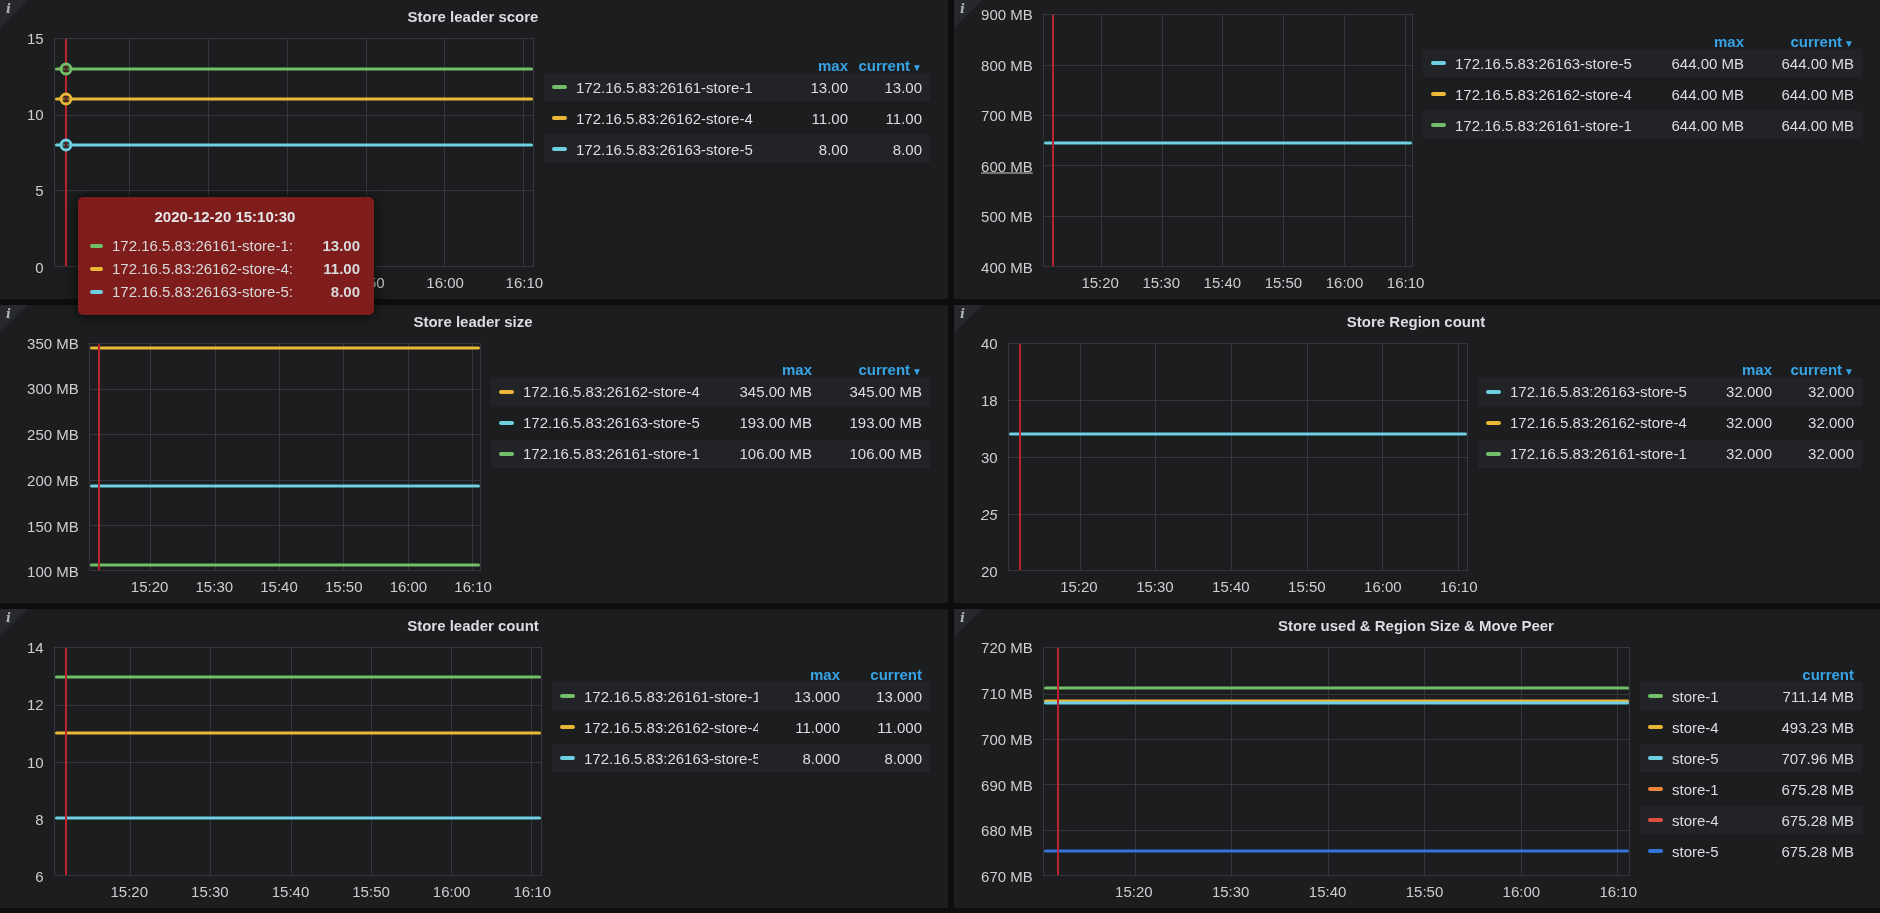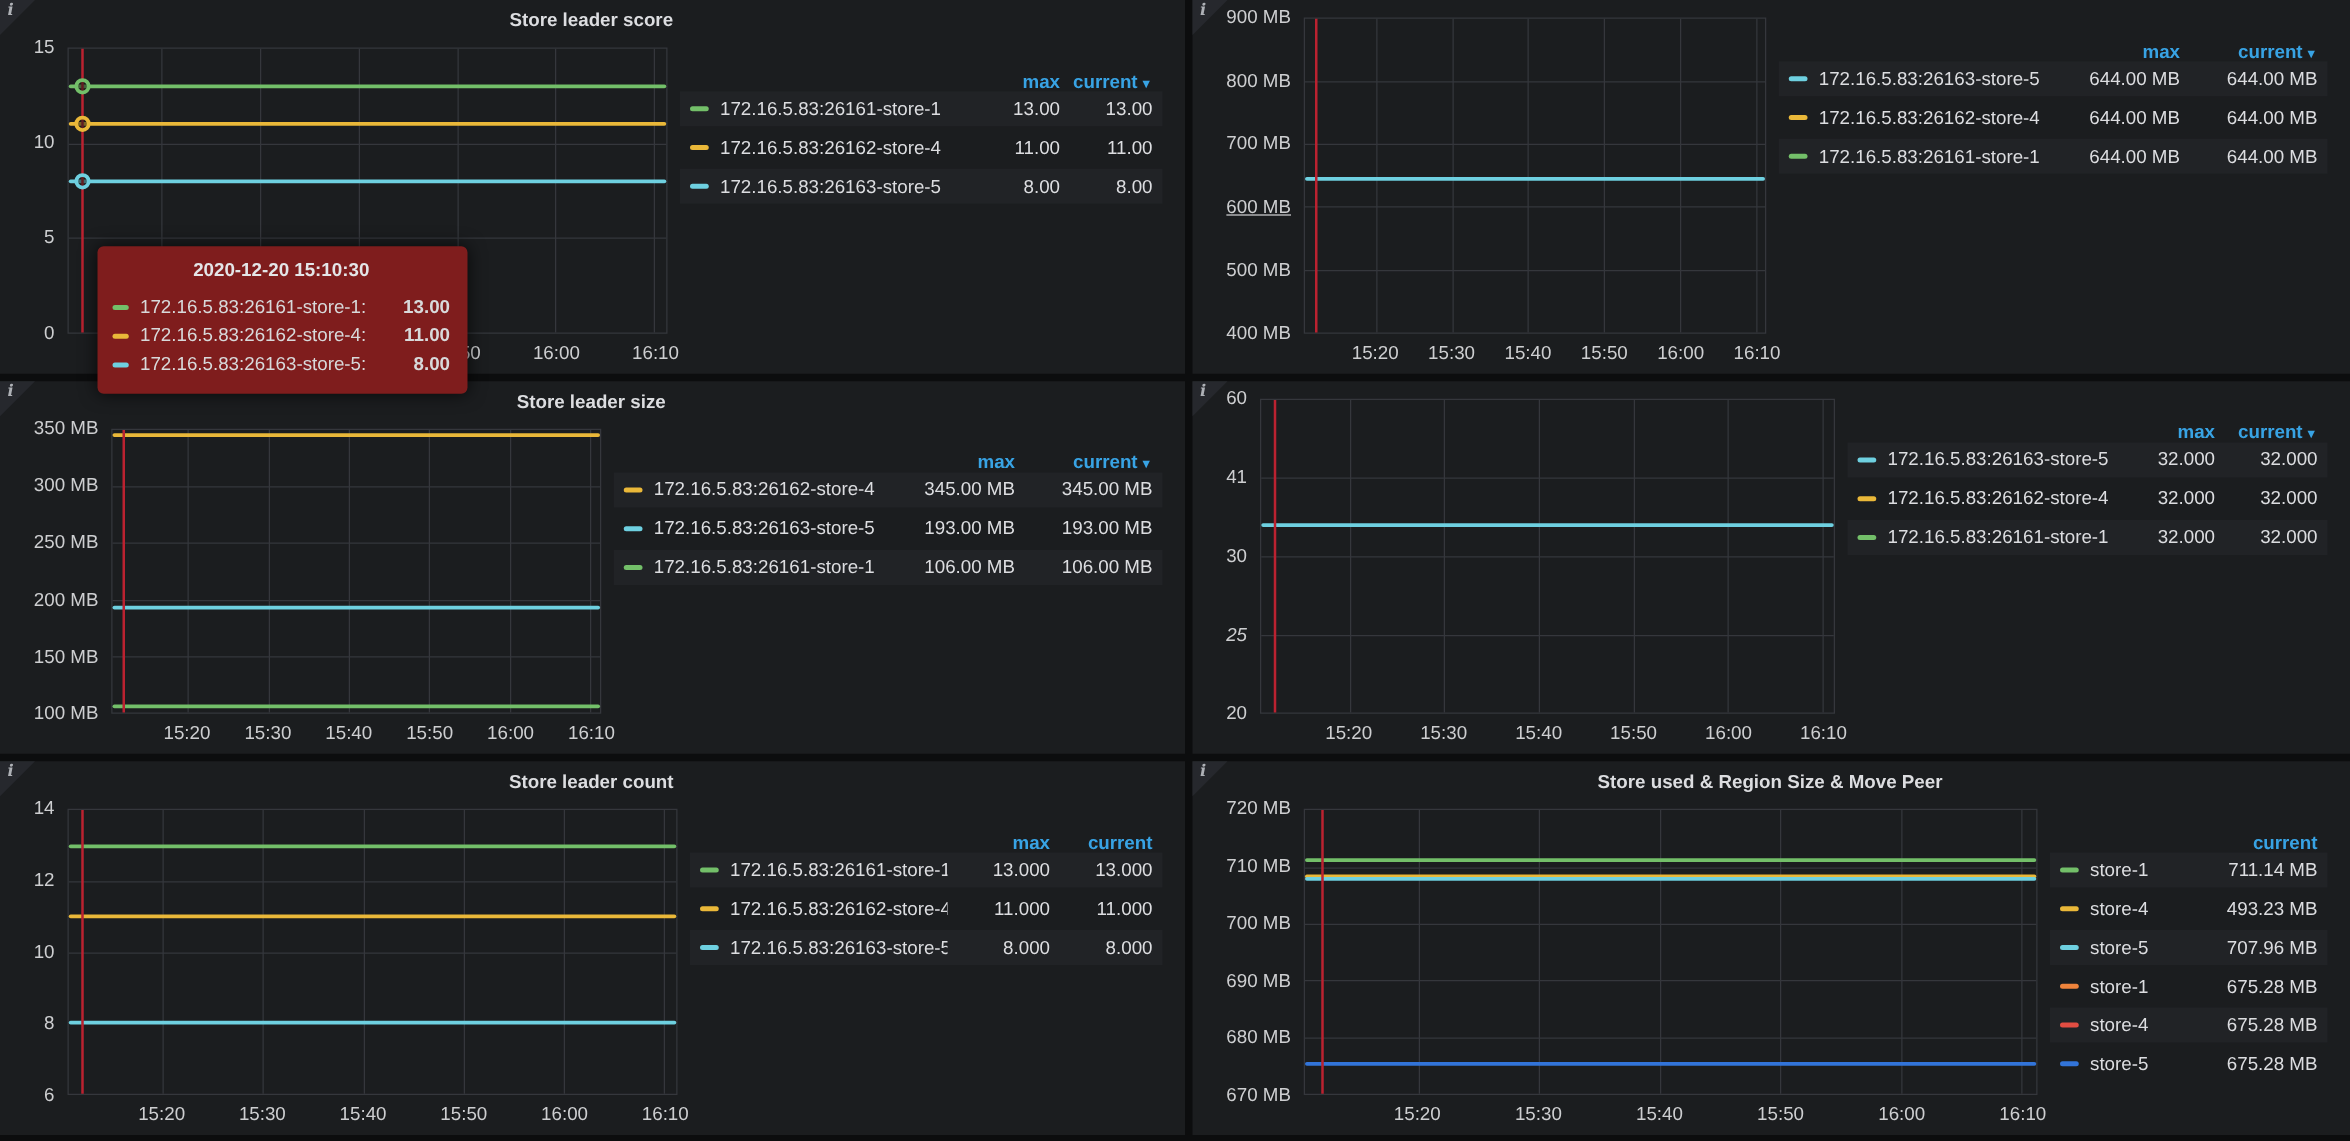--- a/index.html
+++ b/index.html
@@ -342,26 +342,27 @@
               <div class="lval" style="width: 110px;">106.00 MB</div>
             </div>
           </div>
       </div>
     </div>
   </section>
     <section class="panel">
     <div class="corner">
       <span class="corner-i">i</span>
     </div>
+    <h2 class="title">Store Region count</h2>
     <div class="body">
       <div class="plot-col">
         <div class="plot-row">
           <div class="yaxis" style="width: 43.6px;">
-              <div class="ylab" style="top: 0%;">60</div>
-              <div class="ylab" style="top: 25%;">41</div>
+              <div class="ylab" style="top: 0%;">40</div>
+              <div class="ylab" style="top: 25%;">18</div>
               <div class="ylab" style="top: 50%;">30</div>
               <div class="ylab" style="top: 75%; font-style: italic;">25</div>
               <div class="ylab" style="top: 100%;">20</div>
             </div>
           <div class="plot">
               <div class="hgrid" style="top: 25%;"></div>
               <div class="hgrid" style="top: 50%;"></div>
               <div class="hgrid" style="top: 75%;"></div>
               <div class="vgrid" style="left: 15.5%;"></div>
               <div class="vgrid" style="left: 32%;"></div>

